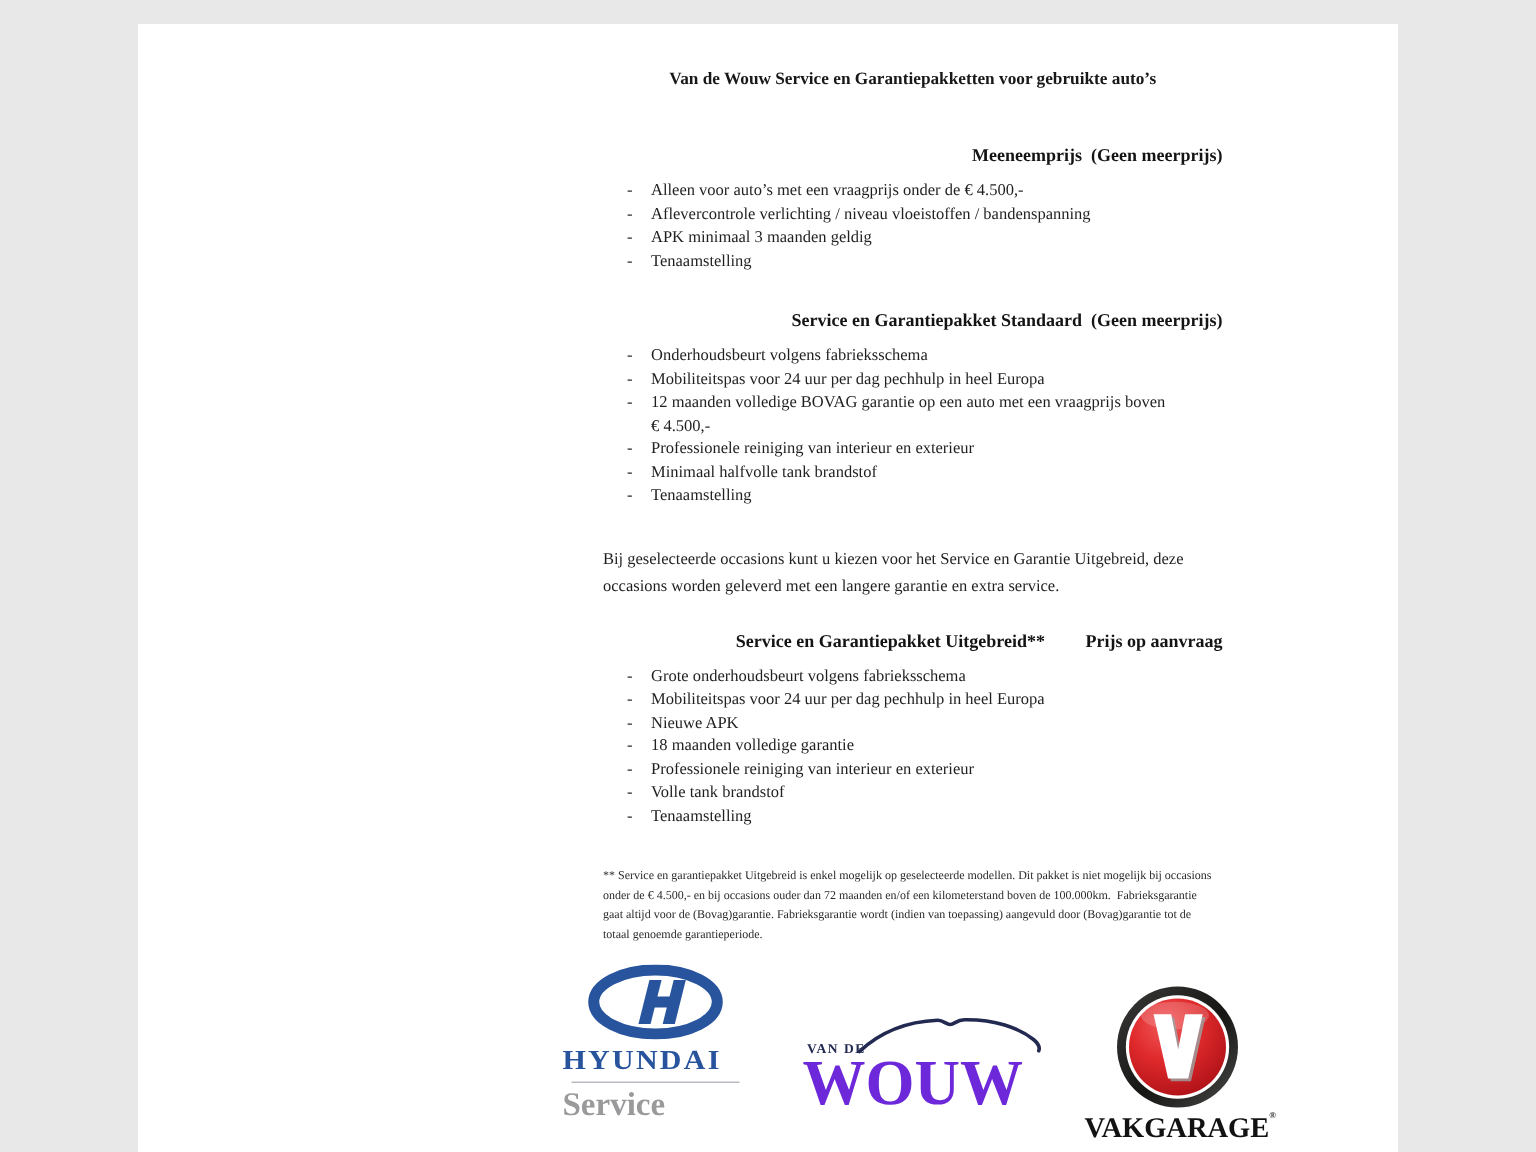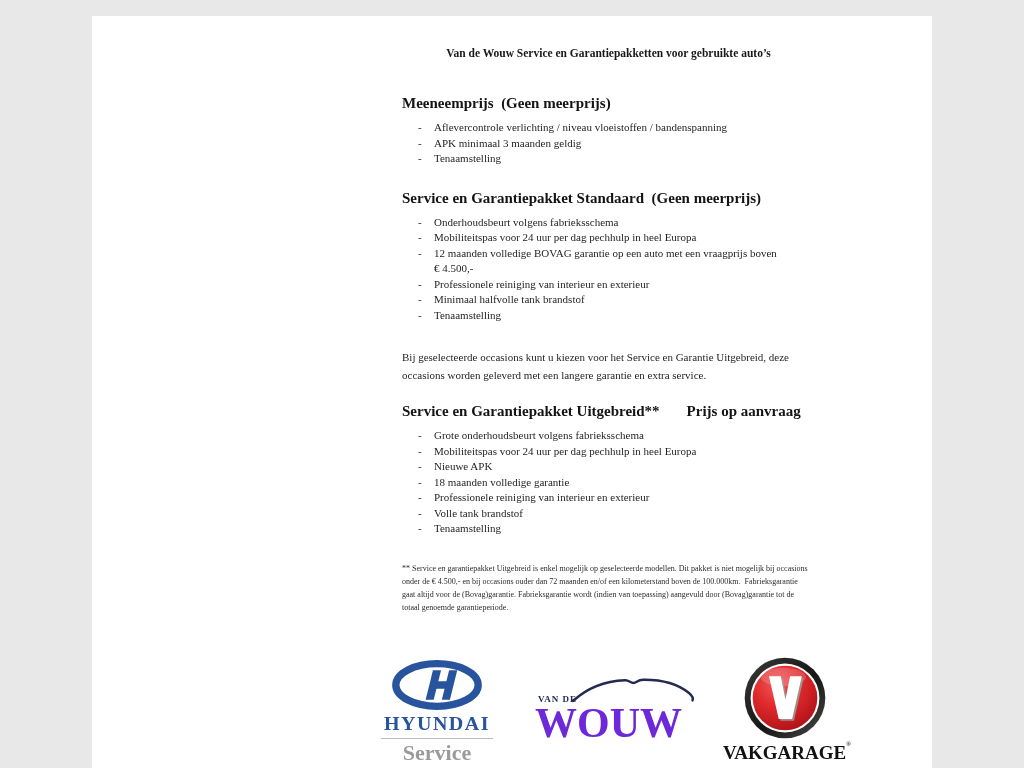--- a/index.html
+++ b/index.html
@@ -20,26 +20,27 @@
   }
   .doc-title {
     font-size:11.5px;
     font-weight:bold;
     color:#181818;
     text-align:center;
     line-height:15px;
     white-space:pre-wrap;
   }
   .sec-heading {
-    font-size:15px;
+    font-size:12px;
     font-weight:bold;
     color:#141414;
     line-height:15px;
     white-space:pre-wrap;
     display:flex;
+    justify-content:flex-end;
   }
   .sec-heading .right-note { margin-left:27px; }
   .h1 { margin-top:35px; }
   .h2 { margin-top:24px; }
   .h3 { margin-top:20px; }
   ul.bullets {
     list-style:none;
     margin-top:9px;
   }
   ul.bullets li {
@@ -65,21 +66,21 @@
     margin-top:25px;
     font-size:8px;
     line-height:13px;
     color:#2b2b2b;
     white-space:pre-wrap;
     width:406px;
   }
   
   .logo { position:absolute; }
   
-  .hyundai { left:283px; top:644px; width:124px; text-align:center; }
+  .hyundai { left:283px; top:627px; width:124px; }
   .hyundai .mark { display:block; margin:0 auto; }
   .hyundai .wordmark {
     display:block;
     margin-top:3px;
     font-size:20px;
     font-weight:bold;
     letter-spacing:1.5px;
     color:#28549e;
     transform:scaleY(0.92);
   }
@@ -129,20 +130,21 @@
 <div class="page">
 
   <div class="content">
 
     <div class="doc-title">Van de Wouw Service en Garantiepakketten voor gebruikte auto’s</div>
 
     <div class="sec-heading h1">
       <span>Meeneemprijs  (Geen meerprijs)</span>
     </div>
     <ul class="bullets">
+      <li>Alleen voor auto’s met een vraagprijs onder de € 4.500,-</li>
       <li>Aflevercontrole verlichting / niveau vloeistoffen / bandenspanning</li>
       <li>APK minimaal 3 maanden geldig</li>
       <li>Tenaamstelling</li>
     </ul>
 
     <div class="sec-heading h2">
       <span>Service en Garantiepakket Standaard  (Geen meerprijs)</span>
     </div>
     <ul class="bullets">
       <li>Onderhoudsbeurt volgens fabrieksschema</li>

